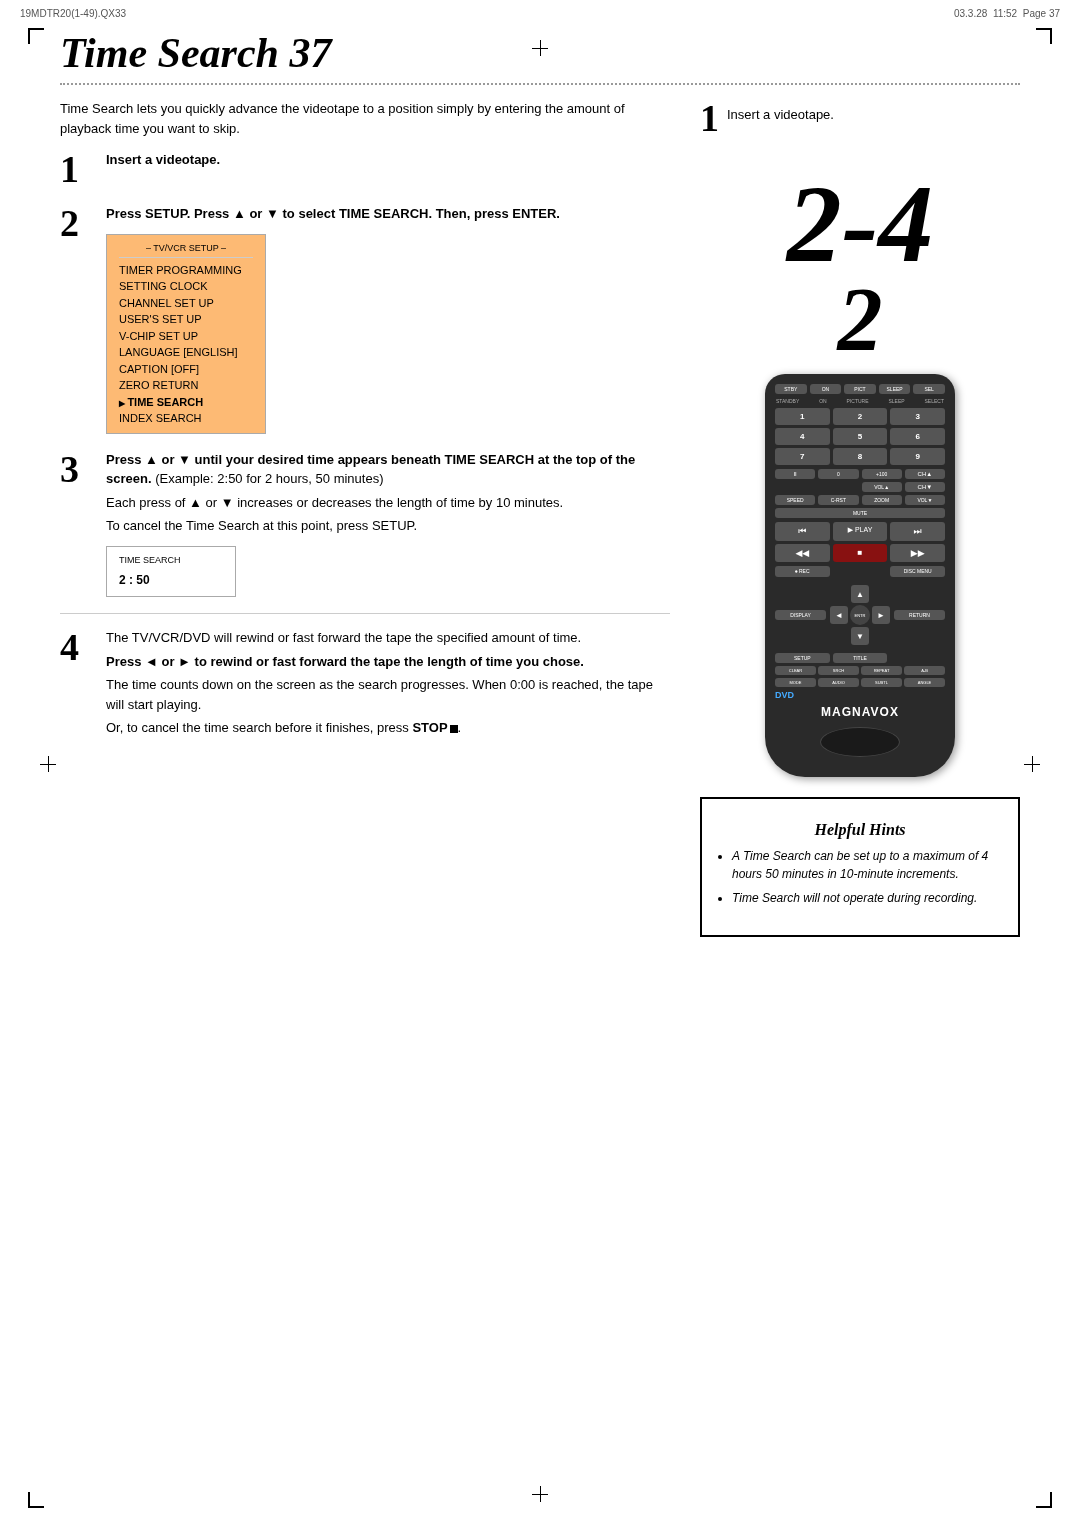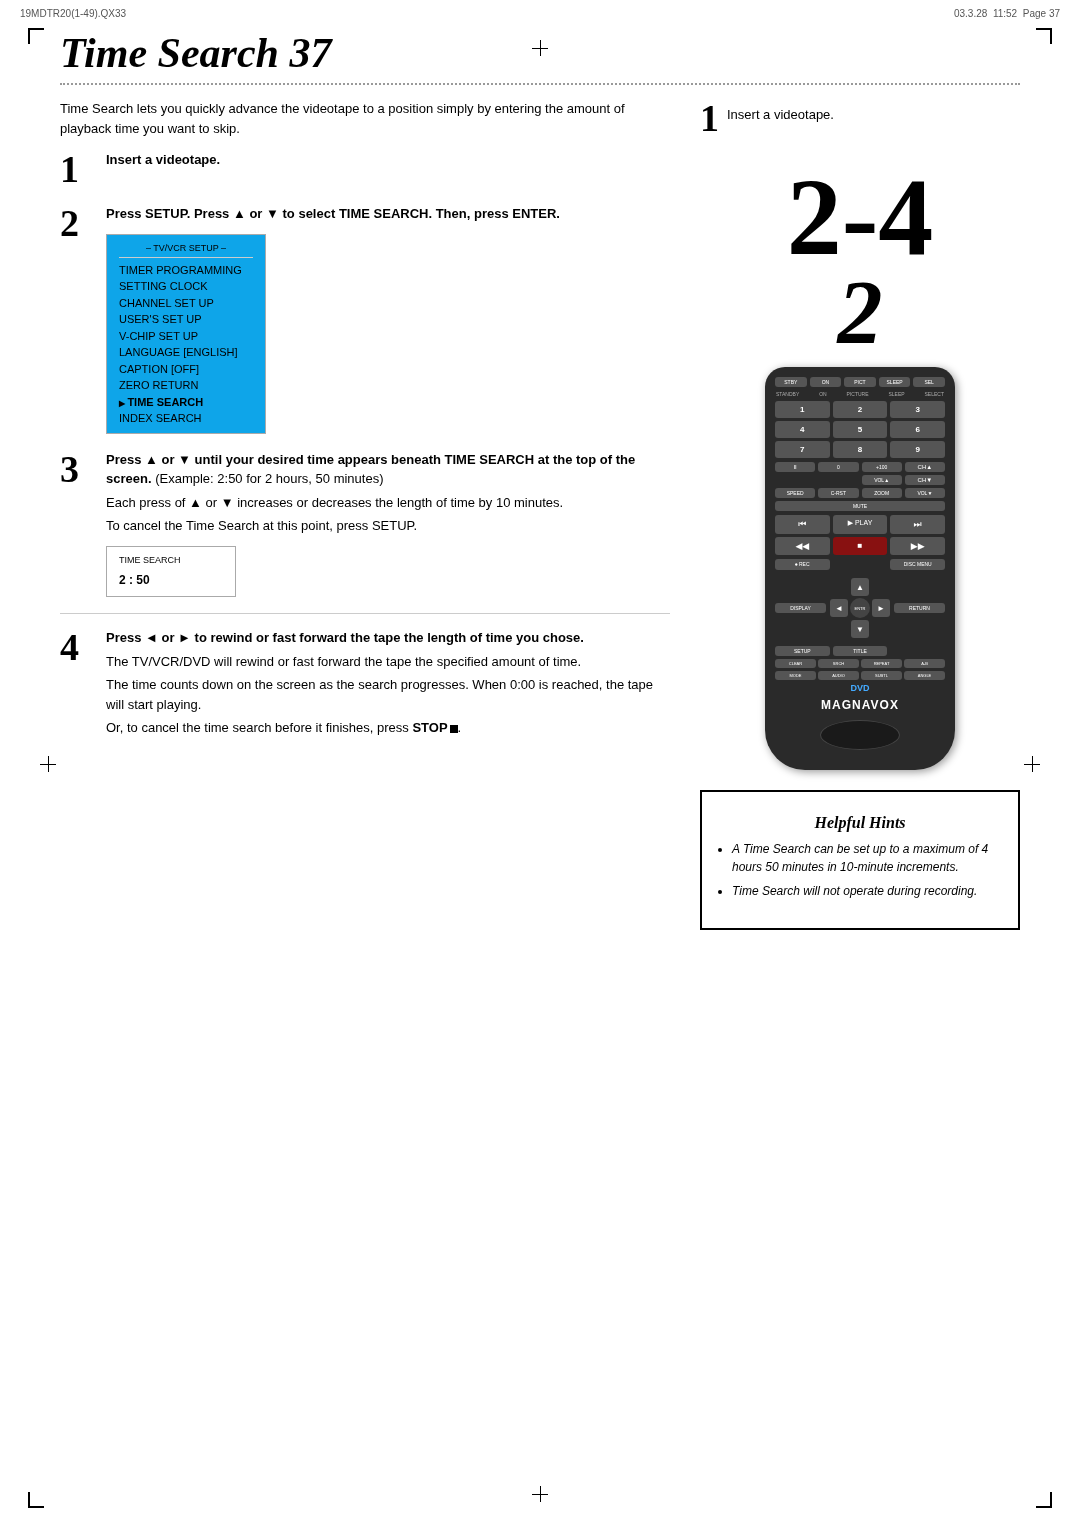--- a/index.html
+++ b/index.html
@@ -91,21 +91,21 @@
     .step-content strong {
       font-weight: bold;
     }
 
     
     .menu-screen {
       border: 1px solid #aaa;
       padding: 6px 12px;
       font-size: 9px;
       line-height: 1.6;
-      background: #0ea5e9;
+      background: #fdba74;
       display: inline-block;
       margin-top: 6px;
       min-width: 160px;
     }
     .menu-screen .menu-header {
       text-align: center;
       font-size: 9px;
       border-bottom: 1px solid #ccc;
       margin-bottom: 4px;
       padding-bottom: 2px;
@@ -139,25 +139,26 @@
     }
     .time-screen .ts-value {
       font-size: 12px;
       font-weight: bold;
     }
 
     
     .big-numbers {
       font-size: 110px;
       font-weight: bold;
+      font-style: italic;
       font-family: 'Times New Roman', Times, serif;
       color: #000;
       line-height: 1;
       text-align: center;
-      margin-top: 17px;
+      margin-top: 24px;
     }
 
     
     .remote-wrap {
       margin-top: 10px;
       display: flex;
       justify-content: center;
     }
     .remote {
       width: 190px;
@@ -214,21 +215,20 @@
     }
     .remote-brand {
       text-align: center;
       color: #fff;
       font-size: 12px;
       font-weight: bold;
       margin: 5px 0 2px 0;
       letter-spacing: 1px;
     }
     .remote-dvd-logo {
-      text-align: center;
       color: #4af;
       font-size: 9px;
       font-weight: bold;
       margin-bottom: 5px;
     }
     .remote-arrow-cluster {
       position: relative;
       width: 60px;
       height: 60px;
       margin: 4px auto;
@@ -513,22 +513,22 @@
         <div class="time-screen">
           <div class="ts-header">TIME SEARCH</div>
           <div class="ts-value">2 : 50</div>
         </div>
       </div>
     </div>
 
     <div class="step step4-area">
       <div class="step-number">4</div>
       <div class="step-content">
+        <p>The TV/VCR/DVD will rewind or fast forward the tape the specified amount of time.</p>
         <p><strong>Press ◄ or ► to rewind or fast forward the tape the length of time you chose.</strong></p>
-        <p>The TV/VCR/DVD will rewind or fast forward the tape the specified amount of time.</p>
         <p>The time counts down on the screen as the search progresses. When 0:00 is reached, the tape will start playing.</p>
         <p>
           <span>Or, to cancel the time search before it finishes, press</span>
           <strong>STOP</strong><span class="stop-square"></span>.
         </p>
       </div>
     </div>
 
   </div>
 

